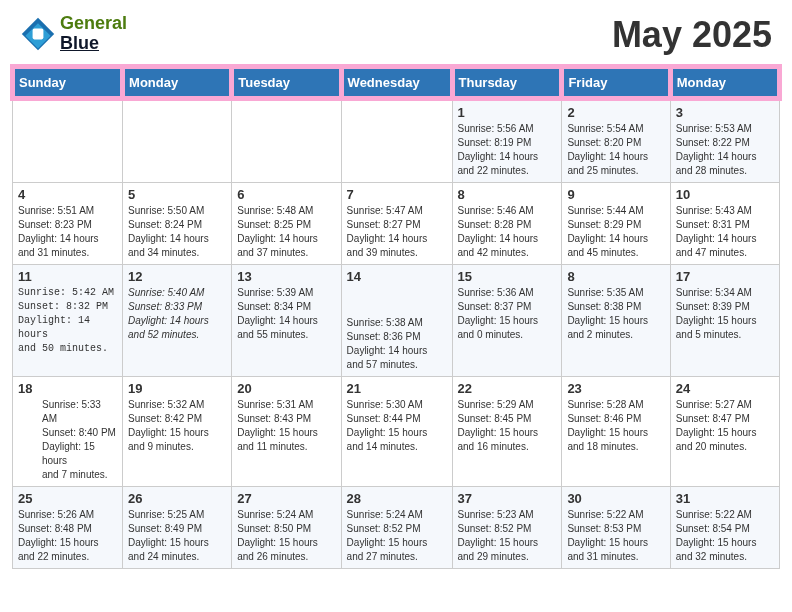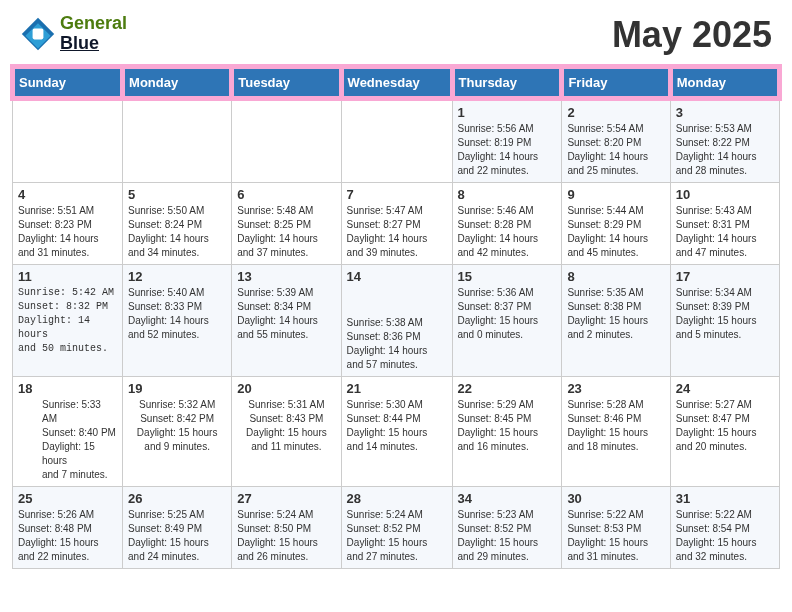--- a/index.html
+++ b/index.html
@@ -216,21 +216,21 @@
         <tr>
           <td>
             <span class="day-number">11</span>
             <div class="day-info" style="white-space: pre-line; font-family: Liberation Mono, monospace;">Sunrise: 5:42 AM
 Sunset: 8:32 PM
 Daylight: 14 hours
 and 50 minutes.</div>
           </td>
           <td>
             <span class="day-number">12</span>
-            <div class="day-info" style="white-space: pre-line;">Sunrise: 5:40 AM
+            <div class="day-info" style="white-space: pre-line; font-style: italic;">Sunrise: 5:40 AM
 Sunset: 8:33 PM
 Daylight: 14 hours
 and 52 minutes.</div>
           </td>
           <td>
             <span class="day-number">13</span>
             <div class="day-info" style="white-space: pre-line;">Sunrise: 5:39 AM
 Sunset: 8:34 PM
 Daylight: 14 hours
 and 55 minutes.</div>
@@ -267,28 +267,28 @@
         <tr>
           <td>
             <span class="day-number">18</span>
             <div class="day-info" style="white-space: pre-line; margin-left: 24px;">Sunrise: 5:33 AM
 Sunset: 8:40 PM
 Daylight: 15 hours
 and 7 minutes.</div>
           </td>
           <td>
             <span class="day-number">19</span>
-            <div class="day-info" style="white-space: pre-line; text-align: center;">Sunrise: 5:32 AM
+            <div class="day-info" style="white-space: pre-line;">Sunrise: 5:32 AM
 Sunset: 8:42 PM
 Daylight: 15 hours
 and 9 minutes.</div>
           </td>
           <td>
             <span class="day-number">20</span>
-            <div class="day-info" style="white-space: pre-line; text-align: center;">Sunrise: 5:31 AM
+            <div class="day-info" style="white-space: pre-line;">Sunrise: 5:31 AM
 Sunset: 8:43 PM
 Daylight: 15 hours
 and 11 minutes.</div>
           </td>
           <td>
             <span class="day-number">21</span>
             <div class="day-info" style="white-space: pre-line;">Sunrise: 5:30 AM
 Sunset: 8:44 PM
 Daylight: 15 hours
 and 14 minutes.</div>
@@ -338,21 +338,21 @@
 and 26 minutes.</div>
           </td>
           <td>
             <span class="day-number">28</span>
             <div class="day-info" style="white-space: pre-line;">Sunrise: 5:24 AM
 Sunset: 8:52 PM
 Daylight: 15 hours
 and 27 minutes.</div>
           </td>
           <td>
-            <span class="day-number">34</span>
+            <span class="day-number">37</span>
             <div class="day-info" style="white-space: pre-line;">Sunrise: 5:23 AM
 Sunset: 8:52 PM
 Daylight: 15 hours
 and 29 minutes.</div>
           </td>
           <td>
             <span class="day-number">30</span>
             <div class="day-info" style="white-space: pre-line;">Sunrise: 5:22 AM
 Sunset: 8:53 PM
 Daylight: 15 hours

